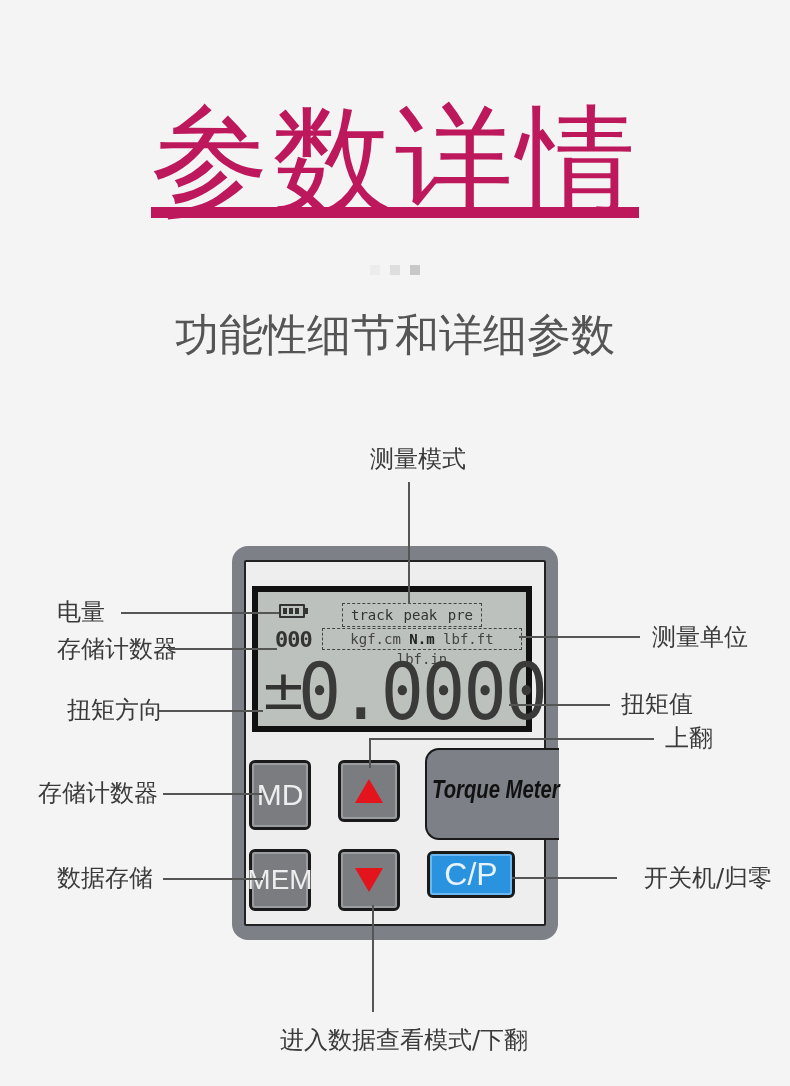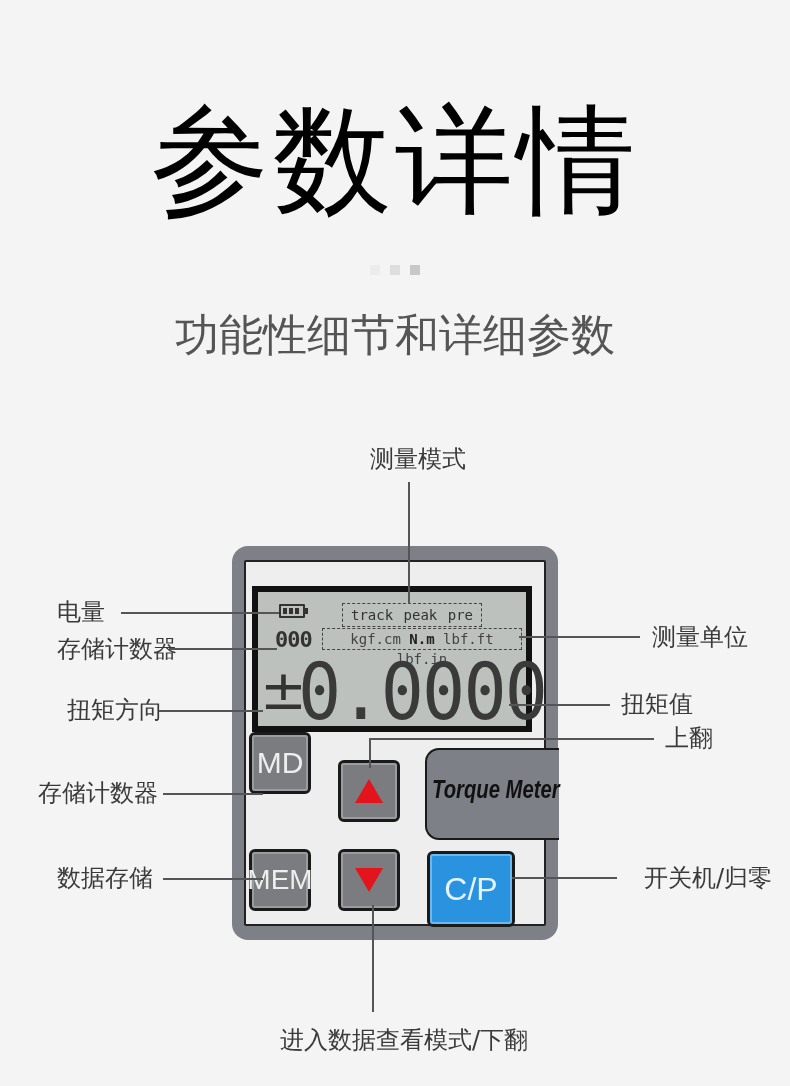--- a/index.html
+++ b/index.html
@@ -1,20 +1,20 @@
 <!DOCTYPE html>
 <html><head>
 <meta charset="utf-8">
 <style>
   html, body { margin:0; padding:0; }
   body { width:790px; height:1086px; background:#f4f4f4; position:relative; overflow:hidden;
          font-family:"DejaVu Sans", "Liberation Sans", sans-serif; color:#444; }
   .abs { position:absolute; }
   .title { left:0; width:790px; top:90px; text-align:center; font-size:118px; line-height:140px;
-           color:#000000; letter-spacing:4px; font-weight:normal; }
+           color:#be185d; letter-spacing:4px; font-weight:normal;text-decoration:underline; }
   .dots { top:265px; left:370px; height:10px; display:flex; gap:10px; }
   .dots span { width:10px; height:10px; display:block; }
   .subtitle { left:0; width:790px; top:306px; text-align:center; font-size:44px; color:#555; }
   .label { font-size:24px; color:#3a3a3a; white-space:nowrap; line-height:24px; }
   .hline { height:2px; background:#555; }
   .vline { width:2px; background:#555; }
 
   
   .device { left:232px; top:546px; width:326px; height:394px; background:#7d8087; border-radius:16px; }
   .panel { left:244px; top:560px; width:298px; height:362px; background:#eeeeee; border:2px solid #222; border-radius:2px; }
@@ -30,27 +30,27 @@
               color:#444; line-height:20px; text-align:center; font-family:"DejaVu Sans Mono", monospace; }
   .unit-box b { color:#222; }
   .sign { left:260px; top:660px; font-size:56px; color:#333; line-height:60px; }
   .reading { left:298px; top:652px; font-family:"DejaVu Sans Mono", monospace; font-size:78px; color:#3a3a3a;
              line-height:80px; letter-spacing:-2px; transform:scaleX(0.92); transform-origin:left; }
 
   .btn { border:3px solid #1a1a1a; border-radius:6px; background:#7a7c80; display:flex; align-items:center;
          justify-content:center; color:#eee; font-family:"Liberation Sans", sans-serif; box-sizing:border-box; }
   .btn-inner { width:100%; height:100%; border:2px solid #9a9ca0; border-radius:3px; display:flex;
                align-items:center; justify-content:center; box-sizing:border-box; }
-  .btn-md { left:249px; top:732px; width:62px; height:62px; font-size:30px; }
+  .btn-md { left:249px; top:760px; width:62px; height:70px; font-size:30px; }
   .btn-mem { left:249px; top:849px; width:62px; height:62px; font-size:28px; }
   .btn-up { left:338px; top:760px; width:62px; height:62px; }
   .btn-down { left:338px; top:849px; width:62px; height:62px; }
   .tri-up { width:0; height:0; border-left:14px solid transparent; border-right:14px solid transparent; border-bottom:24px solid #e3141b; }
   .tri-down { width:0; height:0; border-left:14px solid transparent; border-right:14px solid transparent; border-top:24px solid #e3141b; }
-  .btn-cp { left:427px; top:851px; width:88px; height:76px; background:#2a93df; font-size:32px; color:#e8f3ff; }
+  .btn-cp { left:427px; top:851px; width:88px; height:47px; background:#2a93df; font-size:32px; color:#e8f3ff; }
   .btn-cp .btn-inner { border-color:#6cb8ee; }
   .brand { left:425px; top:748px; width:132px; height:88px; background:#7d8087; border:2px solid #1a1a1a;
            border-right:none; border-radius:14px 0 0 14px; }
   .brand-text { left:432px; top:774px; font-family:"Liberation Sans", sans-serif; font-style:italic; font-weight:bold;
                 font-size:26px; color:#111; transform:scaleX(0.78); transform-origin:left; white-space:nowrap; }
 </style>
 </head>
 <body>
 
 <div class="abs title">参数详情</div>

